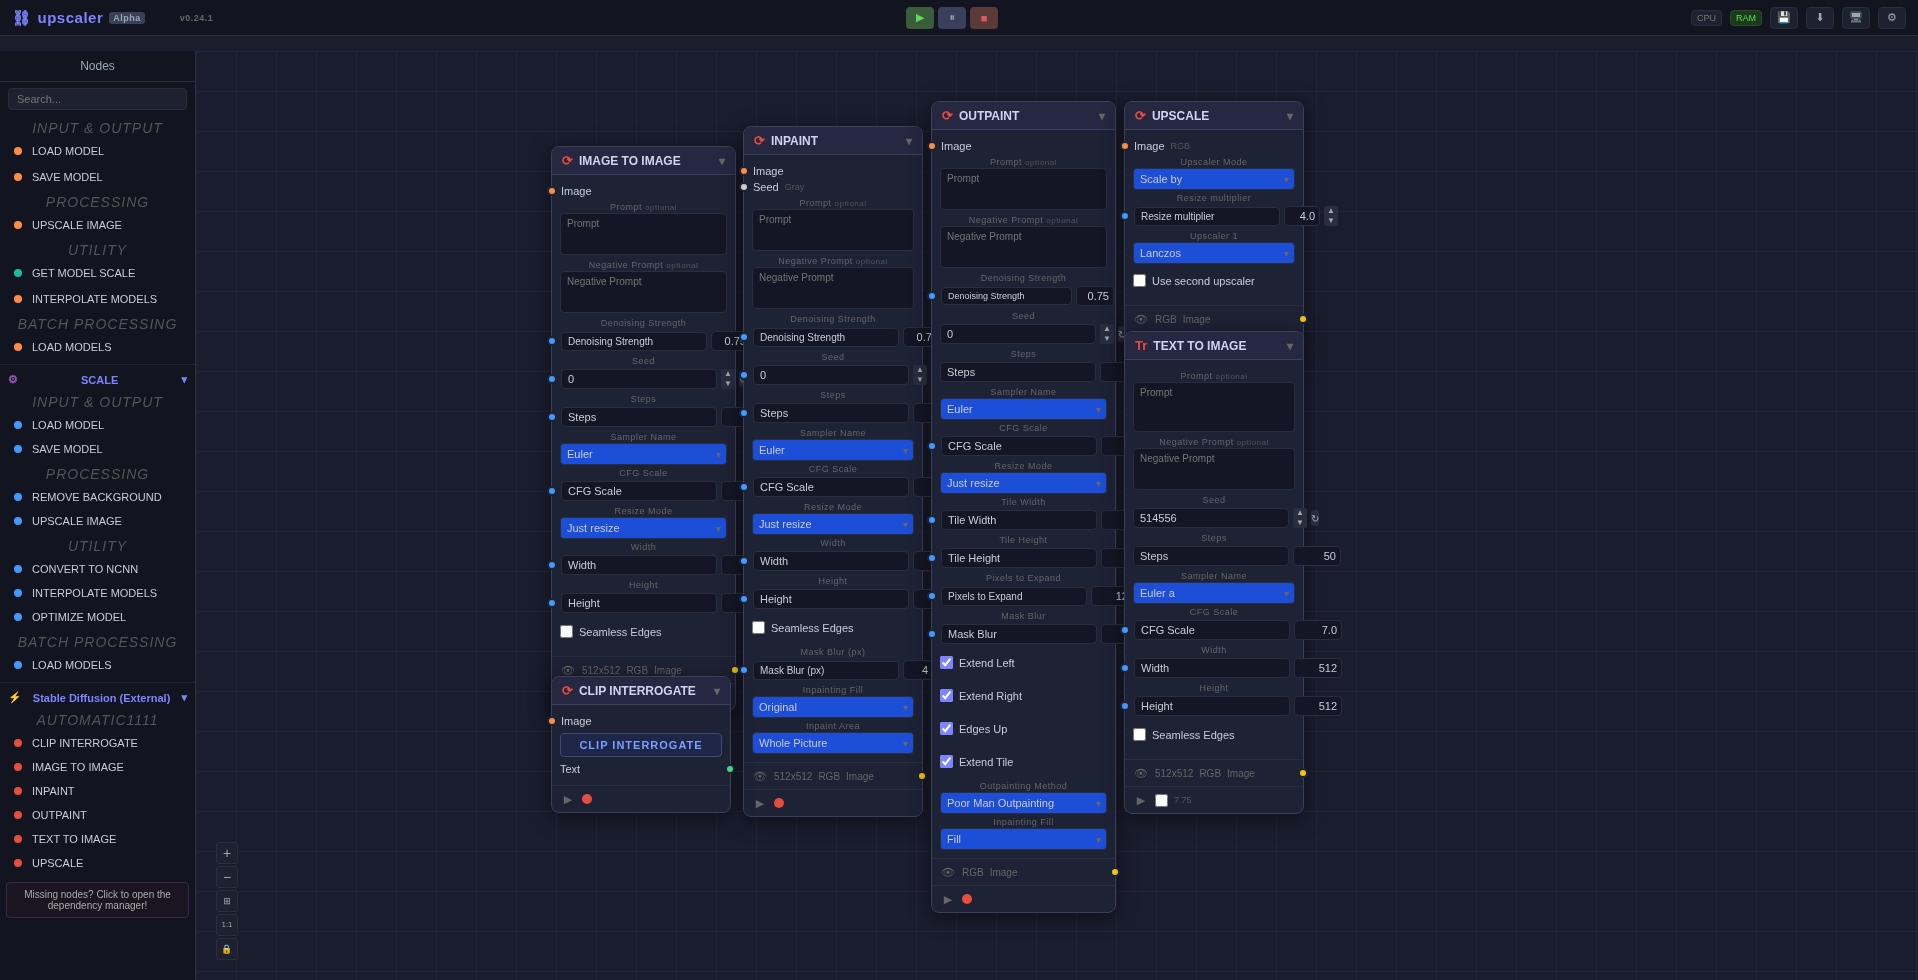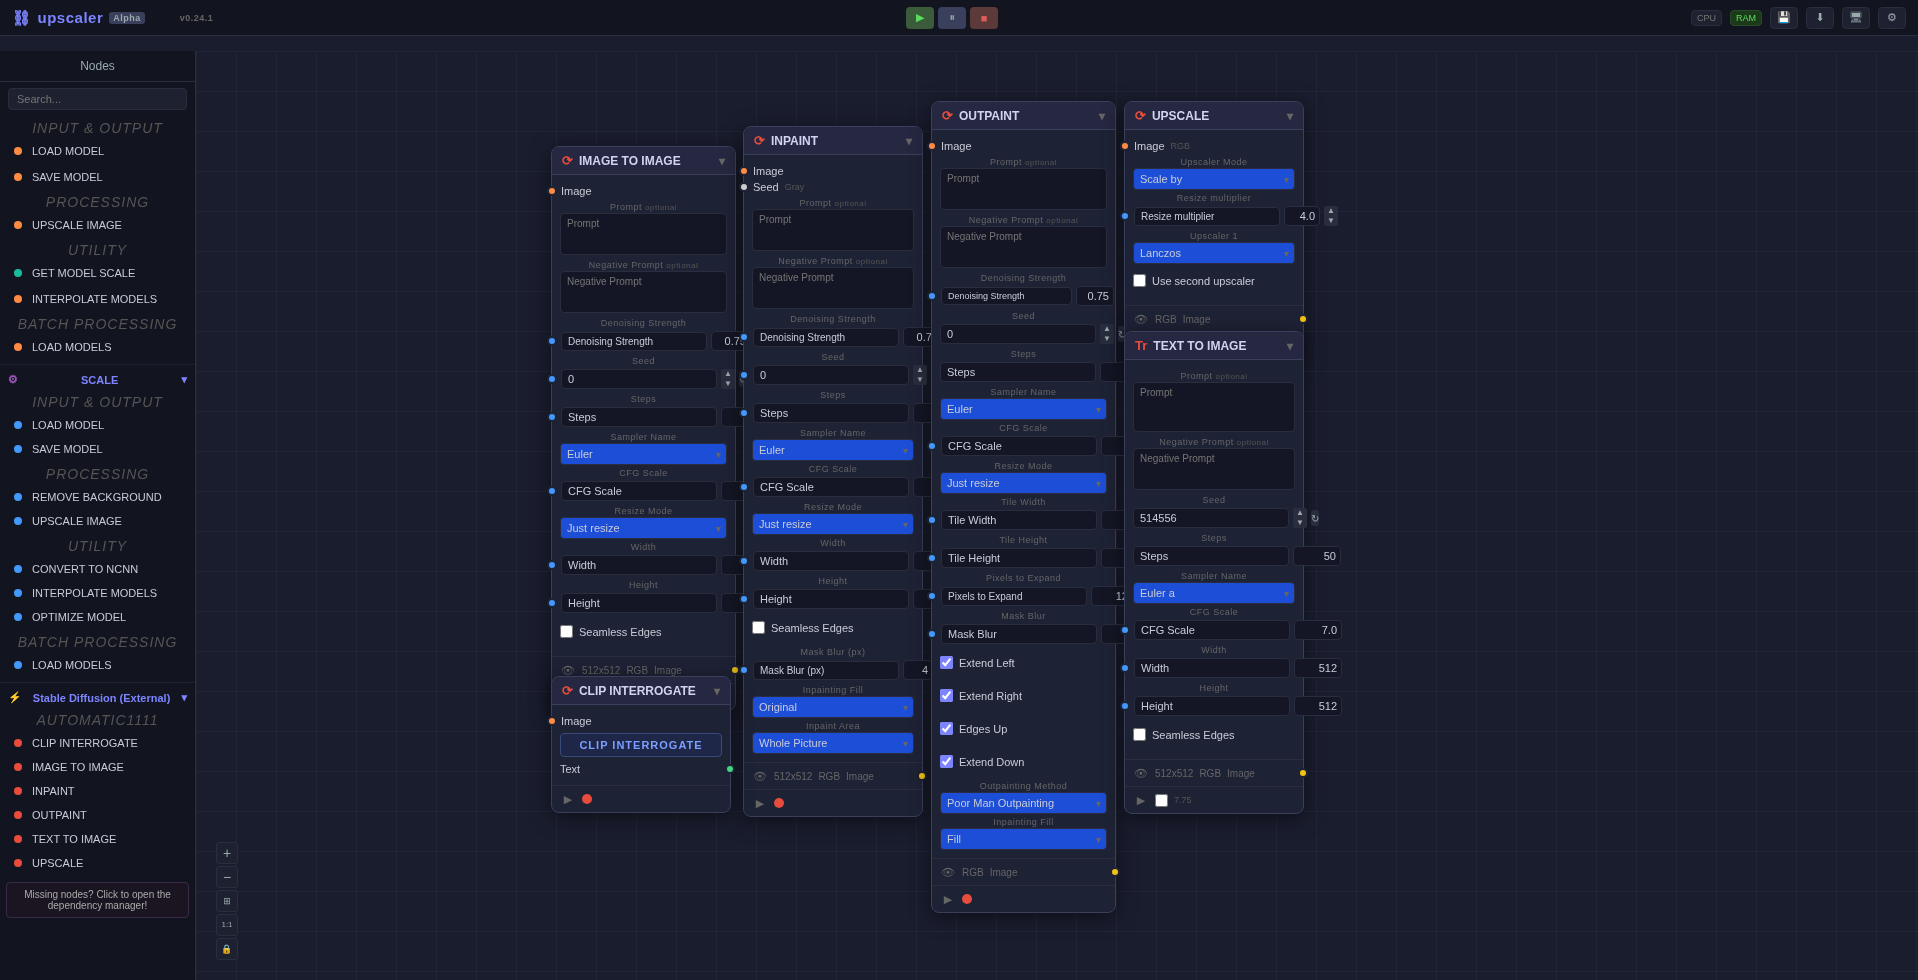--- a/index.html
+++ b/index.html
@@ -873,21 +873,21 @@
         <div class="checkbox-row">
           <input type="checkbox" checked="" style="">
           <span>Extend Right</span>
         </div>
         <div class="checkbox-row">
           <input type="checkbox" checked="" style="">
           <span>Edges Up</span>
         </div>
         <div class="checkbox-row">
           <input type="checkbox" checked="" style="">
-          <span>Extend Down</span>
+          <span>Extend Tile</span>
         </div>
         
         <div class="field-label">Outpainting Method</div>
         <div class="select-wrapper">
           <select class="select-field">
             <option>Poor Man Outpainting</option>
           </select>
         </div>
         
         <div class="field-label">Inpainting Fill</div>

